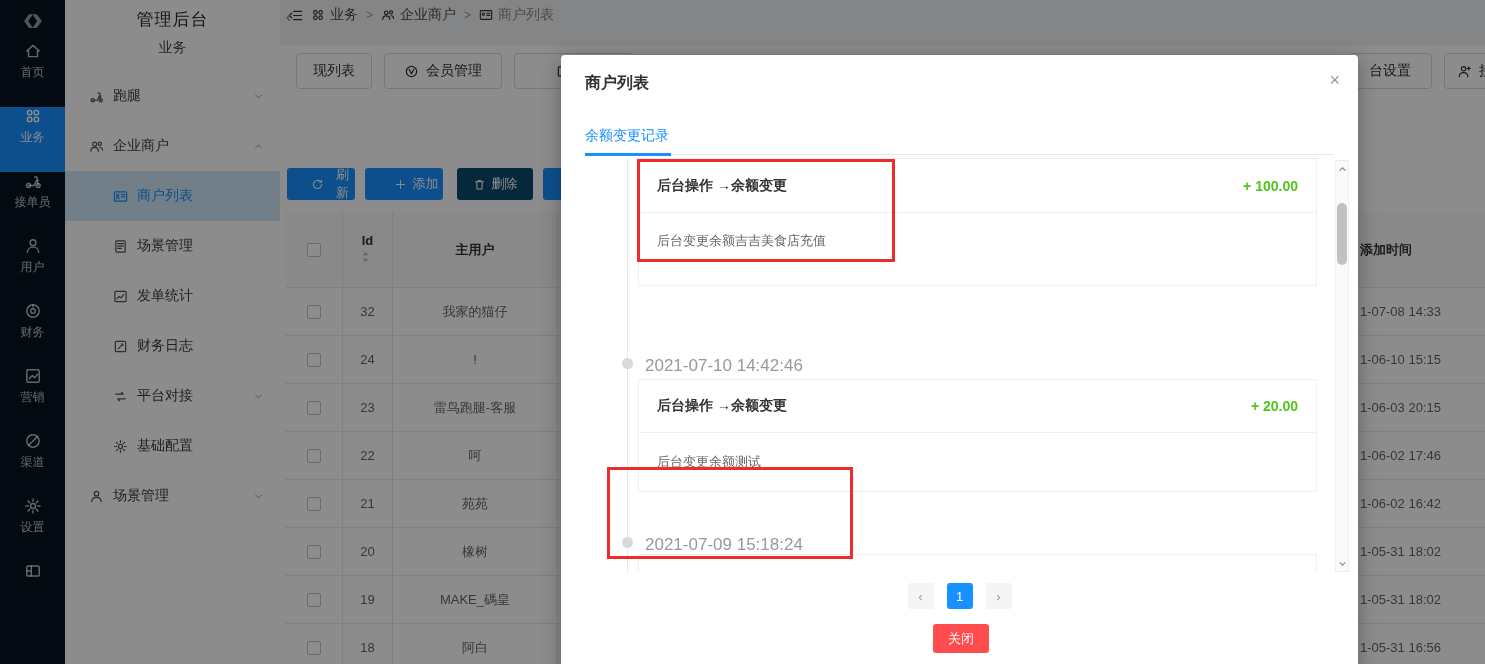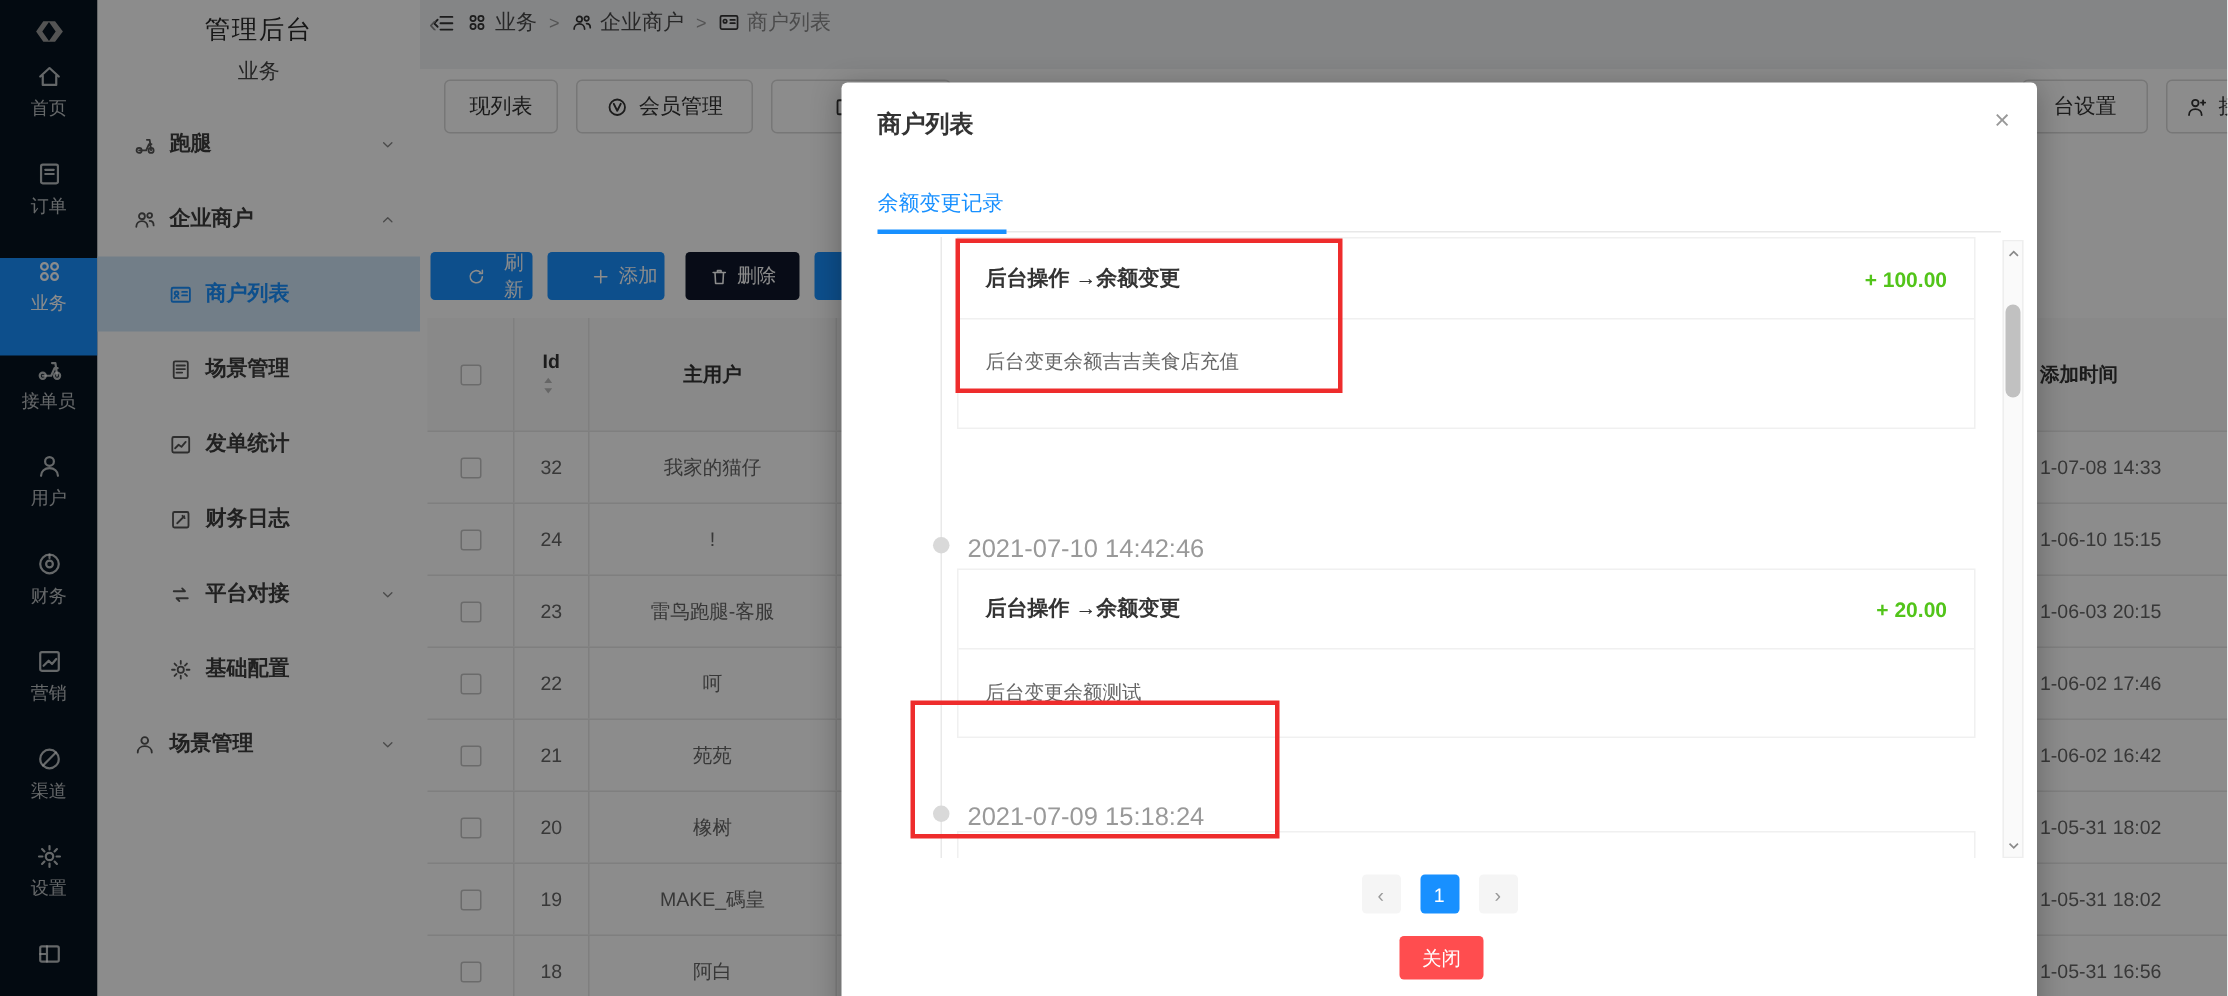--- a/index.html
+++ b/index.html
@@ -17,21 +17,21 @@
   .rail-logo { height:42px; display:flex; align-items:center; justify-content:center; }
   .rail-item { height:65px; display:flex; flex-direction:column; align-items:center; justify-content:flex-start; gap:4px; color:rgba(255,255,255,0.72); cursor:pointer; }
   .rail-item .ic { width:18px; height:18px; }
   .rail-item span.lbl { font-size:12px; }
   .rail-item.active { background:#1890ff; color:#fff; }
 
   
   .sidebar { position:absolute; left:65px; top:0; width:215px; height:664px; background:#ffffff; z-index:1; }
   .sb-title { text-align:center; padding-top:8px; font-size:17px; color:#2a2a2a; letter-spacing:1px; }
   .sb-section { text-align:center; padding-top:8px; font-size:14px; color:#444; }
-  .sb-menu { margin-top:14px;font-weight:bold; }
+  .sb-menu { margin-top:14px; }
   .sb-item { height:50px; display:flex; align-items:center; gap:9px; padding-left:24px; font-size:14px; color:#3d3d3d; position:relative; cursor:pointer; }
   .sb-item.sub { padding-left:48px; }
   .sb-item .ic { width:15px; height:15px; color:#555; }
   .sb-item.selected { background:#cfe5f7; color:#1890ff; }
   .sb-item.selected .ic { color:#1890ff; }
   .sb-item .chev { position:absolute; right:16px; color:#888; width:11px; height:11px; }
 
   
   .main { position:absolute; left:280px; top:0; width:1205px; height:664px; background:#f0f2f5; z-index:1; }
   .crumbs { height:30px; display:flex; align-items:center; gap:8px; padding-left:8px; font-size:14px; color:#4a4a4a; }
@@ -43,21 +43,21 @@
   .back-arrow { position:absolute; left:6px; top:8px; color:#888; font-size:16px; }
   .tabbtn { position:absolute; top:0; height:36px; background:#fff; border:1px solid #d9d9d9; border-radius:4px; display:flex; align-items:center; justify-content:center; gap:7px; font-size:14px; color:#333; cursor:pointer; }
   .tabbtn .ic { width:15px; height:15px; color:#333; }
 
   .filter-id-label { position:absolute; left:330px; top:132px; font-size:14px; color:#555; }
   .filter-id-input { position:absolute; left:358px; top:127px; width:300px; height:32px; border:1px solid #d9d9d9; border-radius:3px; background:#fff; }
 
   .toolbtn { position:absolute; top:168px; height:32px; border:none; border-radius:3px; color:#fff; font-size:13px; display:flex; align-items:center; justify-content:center; gap:6px; cursor:pointer; }
   .toolbtn .ic { width:13px; height:13px; color:#fff; }
   .btn-blue { background:#1890ff;padding-left:24px; }
-  .btn-red { background:#0f172a; }
+  .btn-red { background:#0c4a6e; }
 
   
   .grid { position:absolute; left:5px; top:212px; width:1200px; bottom:0; font-size:13px; color:#666; }
   .grid-row { display:flex; align-items:stretch; border-bottom:1px solid #e8e8e8; background:#fff; height:48px; }
   .grid-head { height:76px; background:#fafafa; font-weight:bold; color:#333; }
   .gc { display:flex; align-items:center; justify-content:center; border-right:1px solid #e8e8e8; }
   .gc-cb { width:58px; } .gc-id { width:50px; } .gc-user { width:165px; }
   .gc-fill { flex:1; border-right:none; }
   .gc-time { width:130px; justify-content:flex-start; padding-left:4px; border-right:none; border-left:1px solid #e8e8e8; }
   .cbx { width:14px; height:14px; border:1px solid #c4c4c4; border-radius:2px; background:#fff; }
@@ -116,29 +116,20 @@
       </span>
     </div>
     <div class="rail-item">
       <span class="ic">
           <svg viewBox="0 0 16 16">
             <path d="M2.5 8 8 3l5.5 5M4 7.5V13h8V7.5"></path>
           </svg>
         </span>
       <span class="lbl">首页</span>
     </div>
-    <div class="rail-item">
-      <span class="ic">
-          <svg viewBox="0 0 16 16">
-            <rect x="3" y="2.5" width="10" height="11" rx="1"></rect>
-            <path d="M5.5 5.5h5M5.5 8h5"></path>
-          </svg>
-        </span>
-      <span class="lbl">订单</span>
-    </div>
     <div class="rail-item active">
       <span class="ic">
           <svg viewBox="0 0 16 16">
             <circle cx="5" cy="5" r="2"></circle>
             <circle cx="11" cy="5" r="2"></circle>
             <circle cx="5" cy="11" r="2"></circle>
             <circle cx="11" cy="11" r="2"></circle>
           </svg>
         </span>
       <span class="lbl">业务</span>

